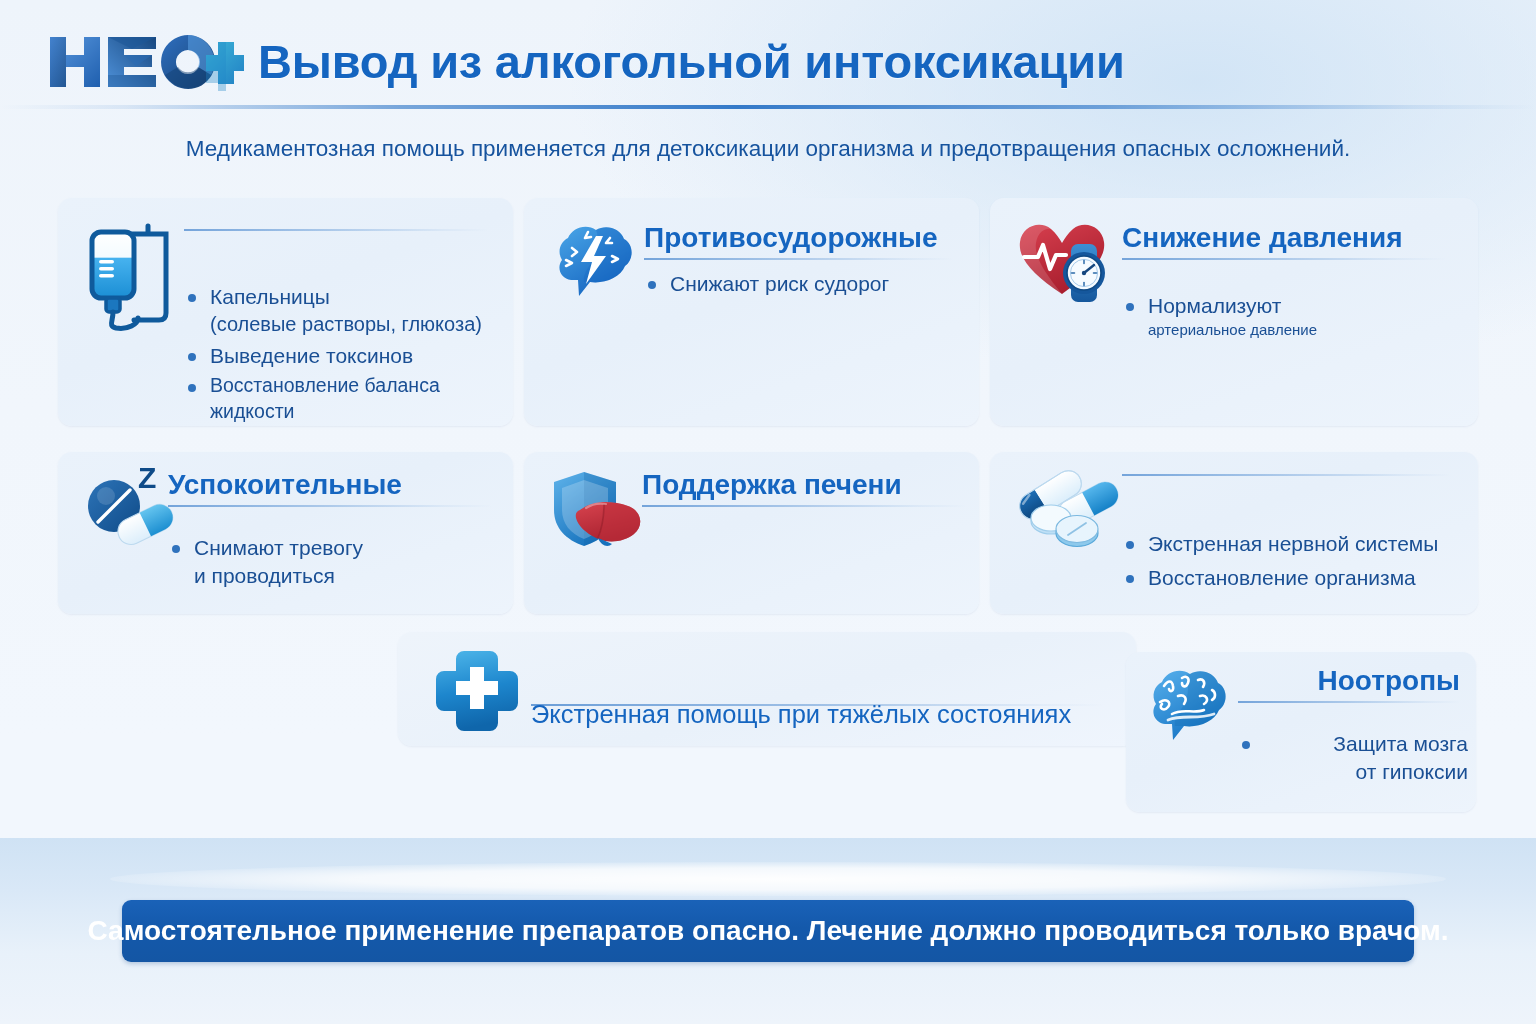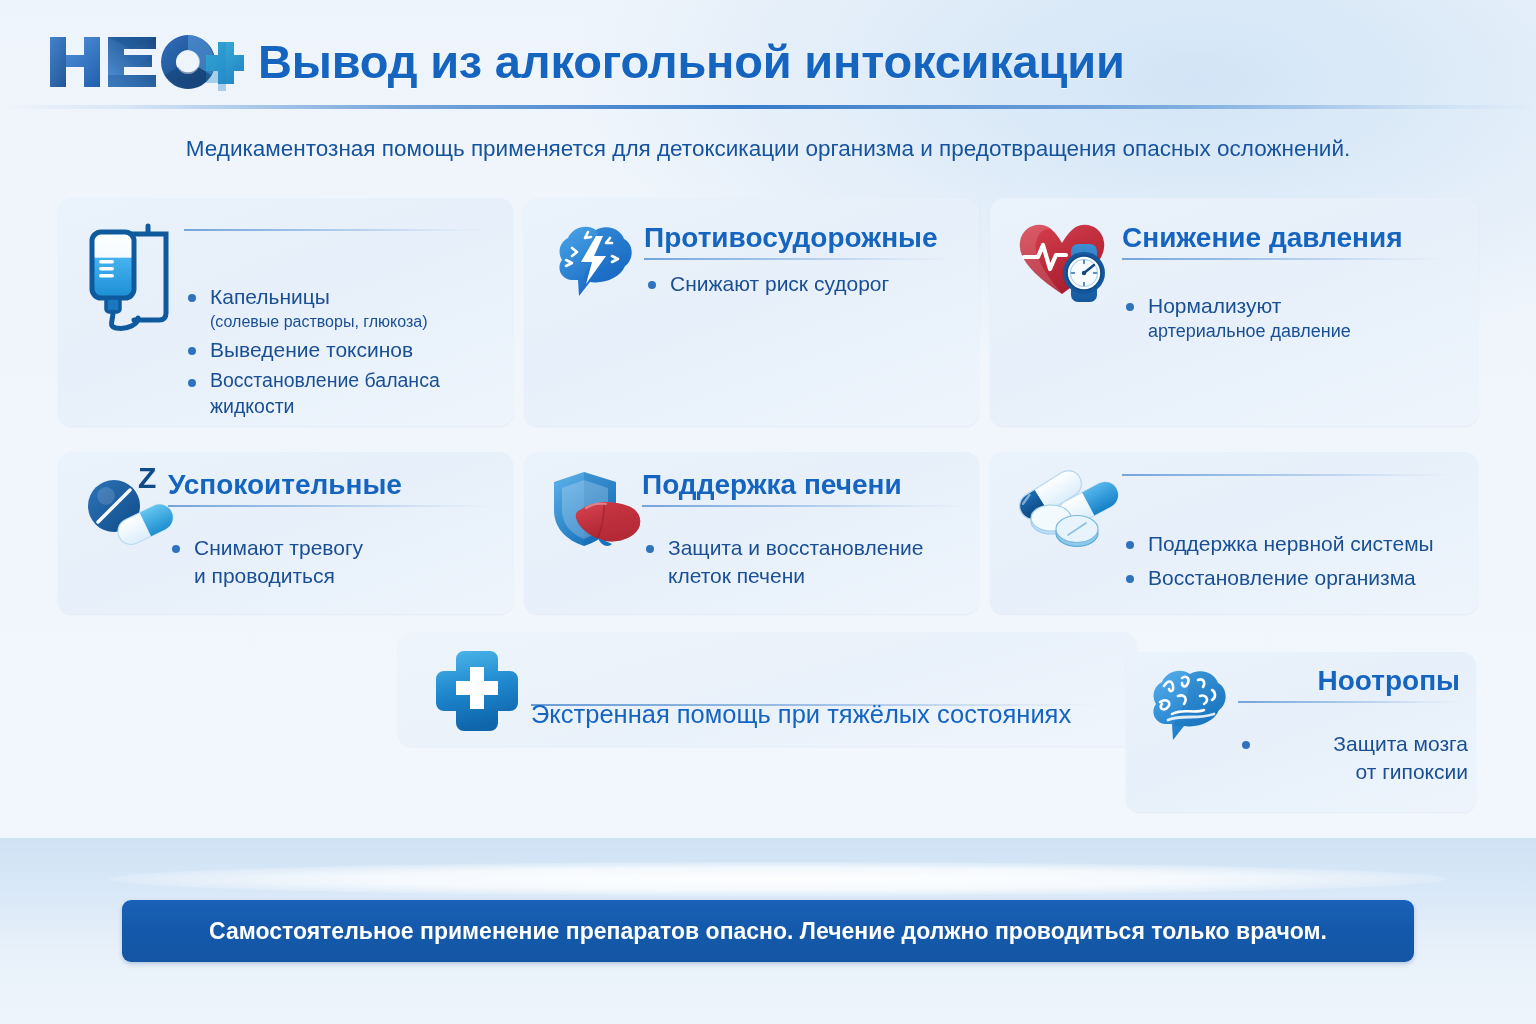--- a/index.html
+++ b/index.html
@@ -145,21 +145,21 @@
     position: absolute;
     left: 4px;
     top: 11px;
     width: 8px;
     height: 8px;
     border-radius: 50%;
     background: #2f72bd;
   }
   ul.bullets li .sub {
     display: block;
-    font-size: 16px;
+    font-size: 20px;
   }
   ul.bullets li.small {
     font-size: 19.5px;
   }
 
   
   .banner-card {
     position: absolute;
     border-radius: 14px;
     background: linear-gradient(165deg, #eef4fb 0%, #e9f1fa 55%, #eff5fd 100%);
@@ -196,21 +196,21 @@
     width: 1292px;
     height: 62px;
     border-radius: 9px;
     background: linear-gradient(180deg, #1a62b8 0%, #1459ab 45%, #1456a4 100%);
     box-shadow: 0 2px 4px rgba(20,70,140,0.25);
     display: flex;
     align-items: center;
     justify-content: center;
   }
   .warning-text {
-    font-size: 23px;
+    font-size: 28px;
     font-weight: bold;
     color: #ffffff;
     white-space: nowrap;
   }
 
   svg { display: block; }
 </style>
 </head>
 <body>
 
@@ -380,21 +380,21 @@
       </svg>
     </div>
     <div class="card-head" style="left:132px; top:25px; width:325px;">
       <div class="card-title">Снижение давления</div>
       <div class="title-rule"></div>
     </div>
     <ul class="bullets" style="position:absolute; left:132px; top:94px; width:330px;">
       <li>
         <span class="dot"></span>
         <span>Нормализуют</span>
-        <span class="sub" style="font-size:18px;">артериальное давление</span>
+        <span class="sub" style="font-size:15px;">артериальное давление</span>
       </li>
     </ul>
   </div>
 
   <div class="card" style="left:58px; top:452px; width:455px; height:162px;">
     <div class="card-icon" style="left:18px; top:10px;">
       <svg width="108" height="96" viewBox="0 0 108 96" aria-hidden="true">
         <defs>
           <linearGradient id="darkPill" x1="0" y1="0" x2="1" y2="1">
             <stop offset="0%" stop-color="#2d74b8"></stop>
@@ -459,27 +459,20 @@
         <path d="M52,72 C56,62 58,50 58,38" fill="none" stroke="#8e1c28" stroke-width="1.6" opacity="0.5"></path>
 
         <path d="M52,72 C55,80 62,82 66,78 C62,76 57,74 52,72 Z" fill="#1671bd"></path>
         <path d="M40,42 C46,38 54,37 60,38" fill="none" stroke="#ffffff" stroke-width="2.2" opacity="0.35" stroke-linecap="round"></path>
       </svg>
     </div>
     <div class="card-head" style="left:118px; top:18px; width:325px;">
       <div class="card-title">Поддержка печени</div>
       <div class="title-rule"></div>
     </div>
-    <ul class="bullets" style="position:absolute; left:118px; top:82px; width:330px;">
-      <li>
-        <span class="dot"></span>
-        <span>Защита и восстановление</span>
-        <span class="sub" style="font-size:21px;">клеток печени</span>
-      </li>
-    </ul>
   </div>
 
   <div class="card" style="left:990px; top:452px; width:488px; height:162px;">
     <div class="card-icon" style="left:14px; top:12px;">
       <svg width="120" height="90" viewBox="0 0 120 90" aria-hidden="true">
         <defs>
           <linearGradient id="vcapA" x1="0" y1="0" x2="0" y2="1">
             <stop offset="0%" stop-color="#ffffff"></stop>
               <stop offset="100%" stop-color="#dbeefb"></stop>
           </linearGradient>
@@ -516,21 +509,21 @@
         <ellipse cx="73" cy="65" rx="21" ry="13.5" fill="#e7f4fd" stroke="#7cb9e0" stroke-width="1.2"></ellipse>
         <line x1="64" y1="71" x2="82" y2="59" stroke="#8fc2e4" stroke-width="1.8" stroke-linecap="round"></line>
       </svg>
     </div>
     <div class="card-head" style="left:132px; top:16px; width:330px;">
       <div class="title-rule"></div>
     </div>
     <ul class="bullets" style="position:absolute; left:132px; top:78px; width:340px;">
       <li>
         <span class="dot"></span>
-        <span>Поддержка нервной системы</span>
+        <span>Экстренная нервной системы</span>
       </li>
       <li style="margin-top:6px;">
         <span class="dot"></span>
         <span>Восстановление организма</span>
       </li>
     </ul>
   </div>
 
   <div class="banner-card" style="left:398px; top:632px; width:738px; height:114px;">
     <div class="card-icon" style="left:38px; top:15px;">

